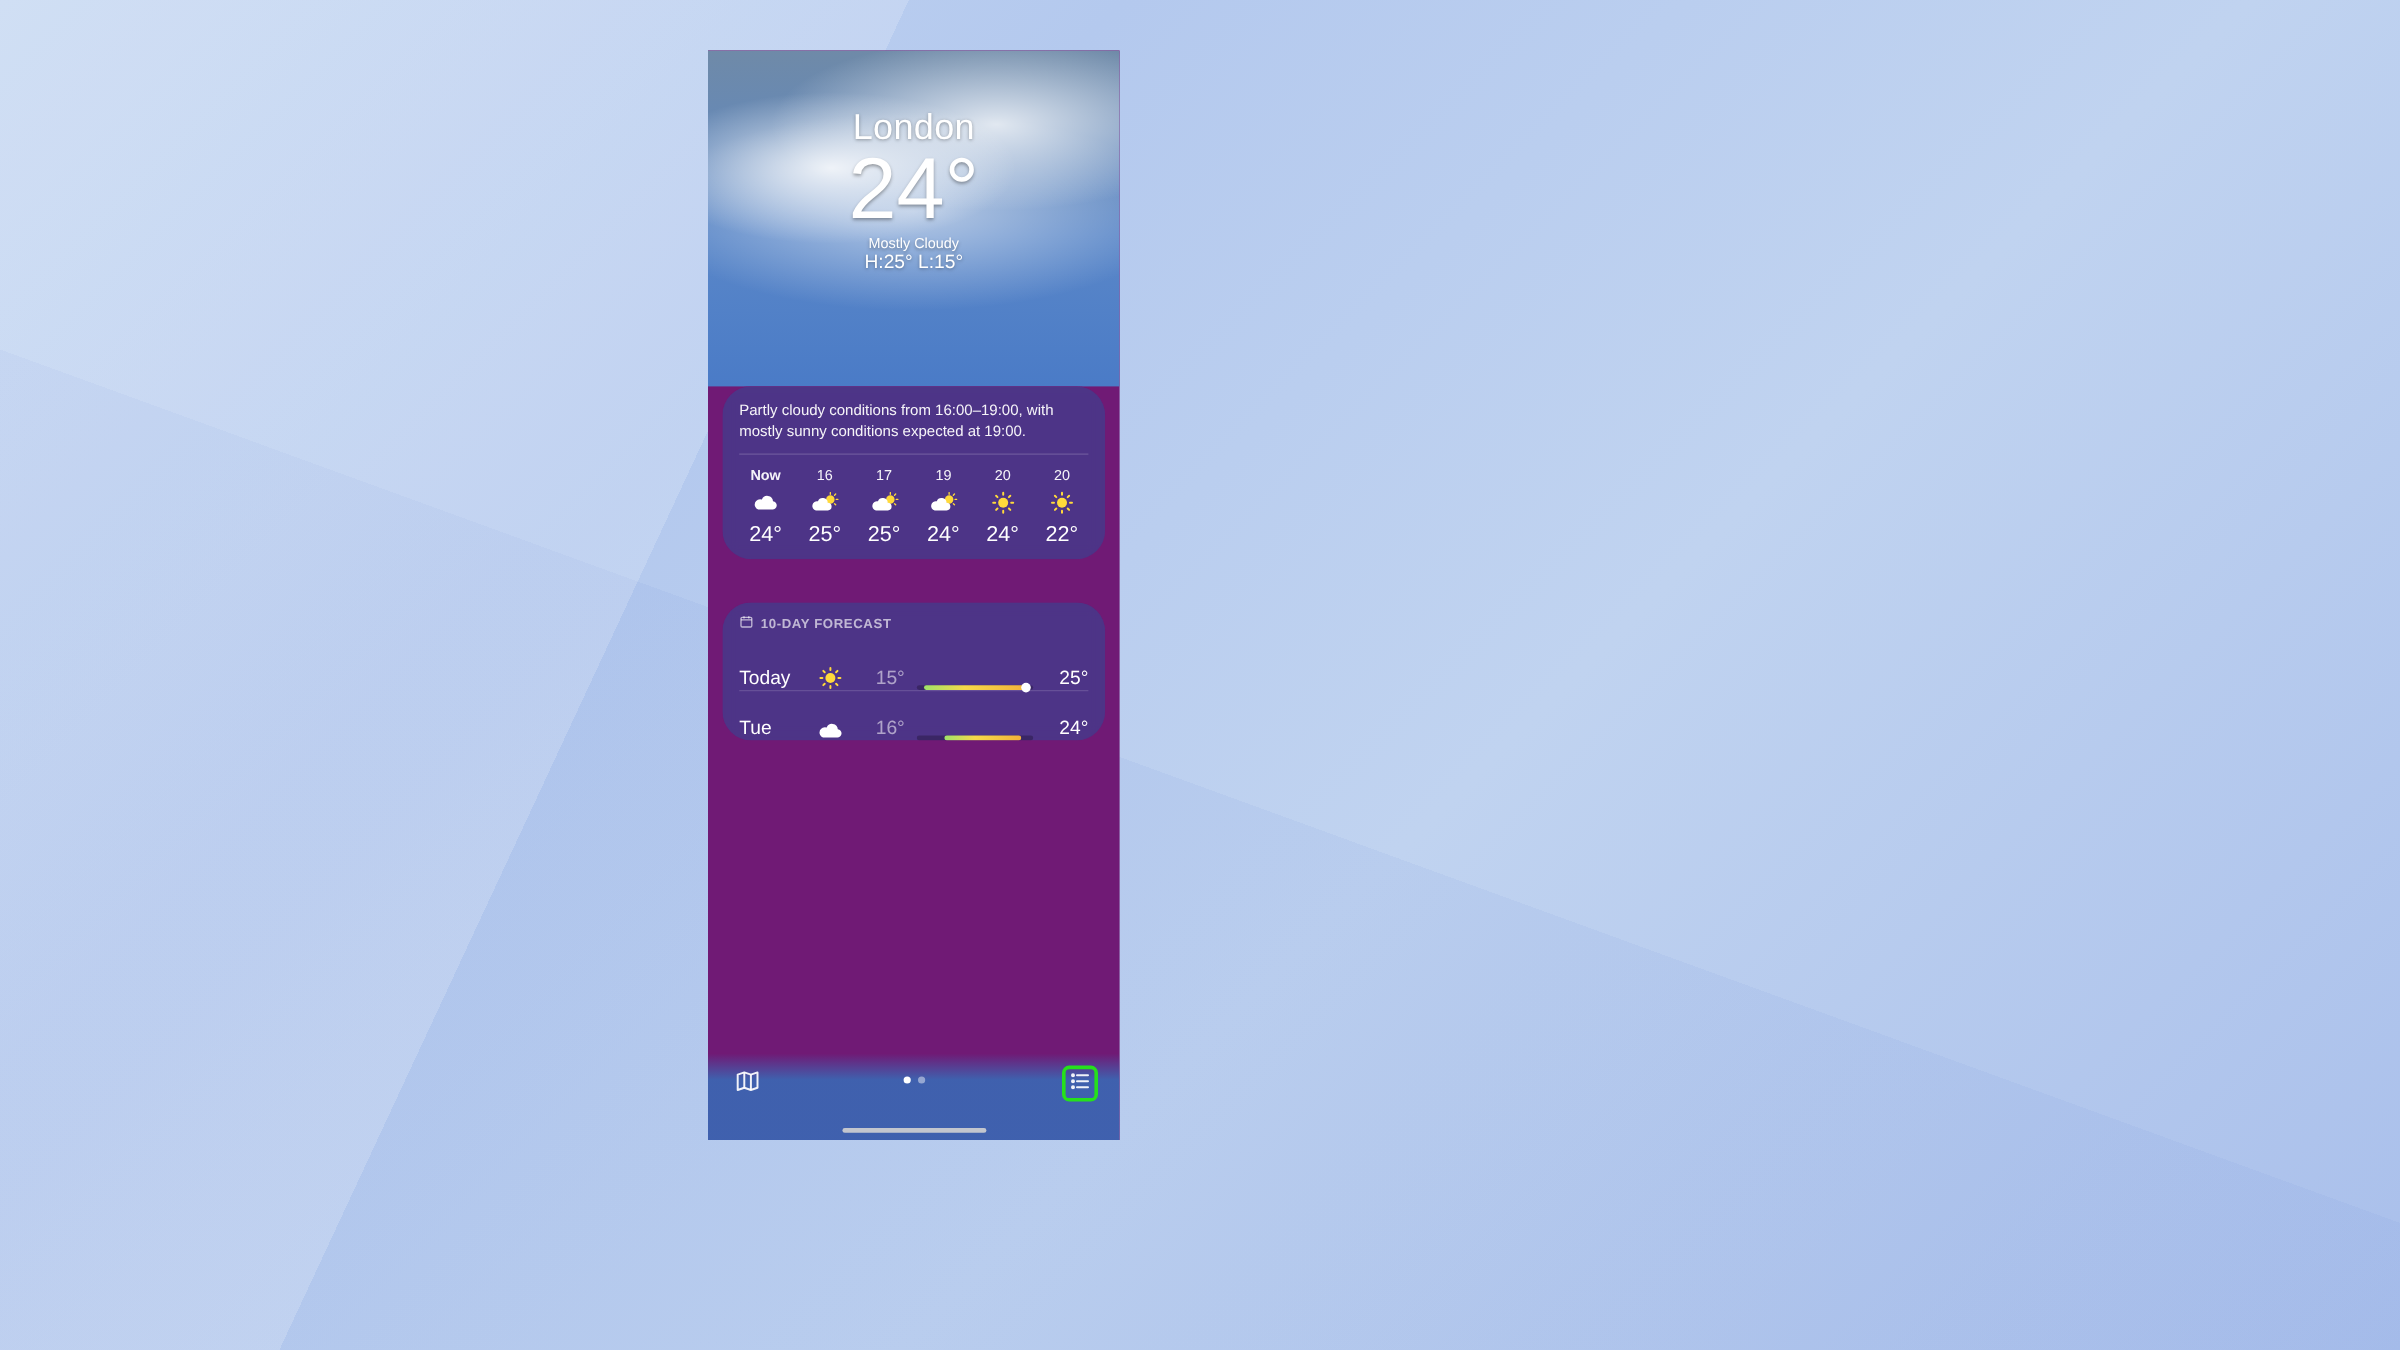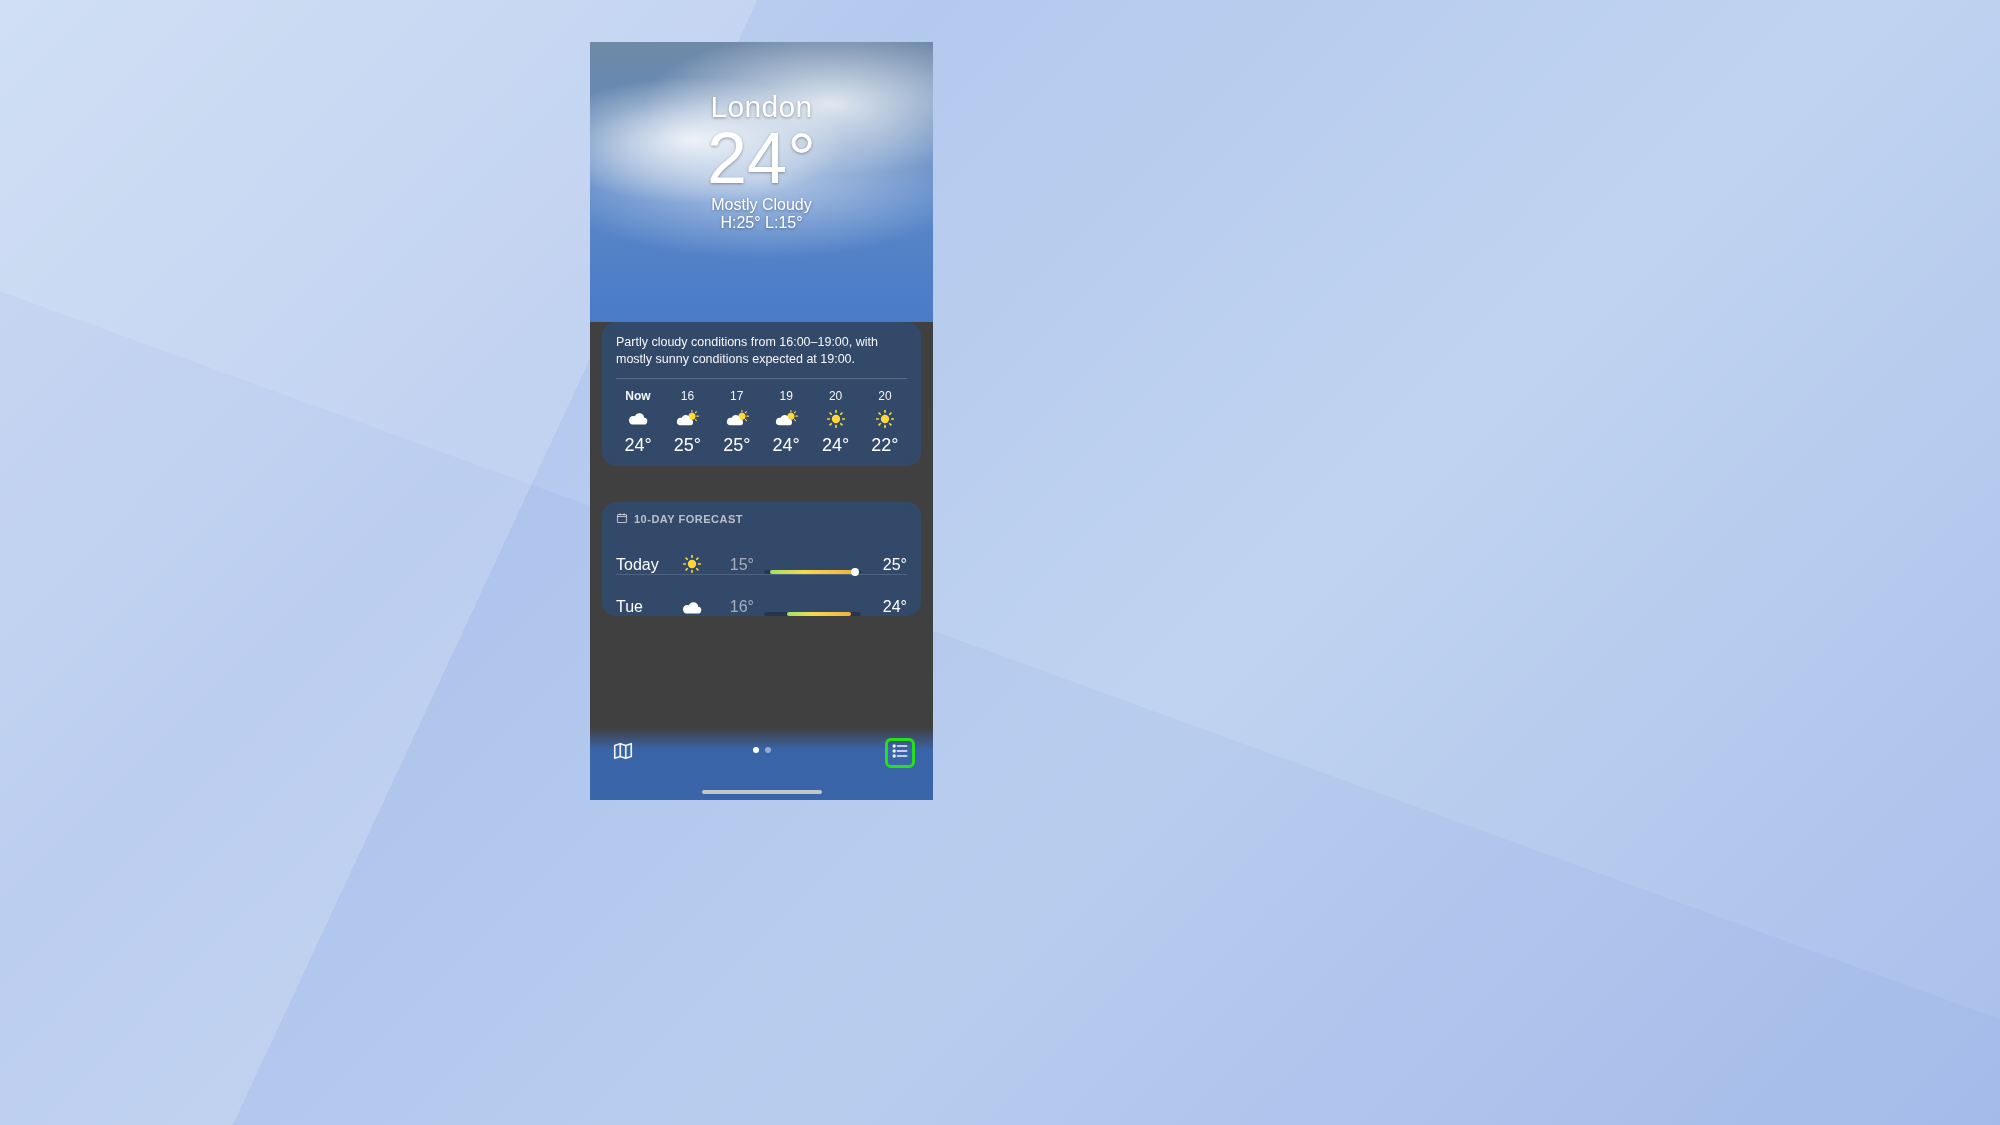--- a/index.html
+++ b/index.html
@@ -19,22 +19,22 @@
     background:
       linear-gradient(115deg, rgba(255,255,255,0.18) 0 30%, transparent 30% 100%),
       linear-gradient(200deg, transparent 0 55%, rgba(120,150,220,0.10) 55% 100%);
     pointer-events: none;
   }
   .phone {
     position: absolute;
     left: 590px;
     top: 42px;
     width: 343px;
-    height: 758px;
-    background: #404040;
+    height: 908px;
+    background: #701a75;
     overflow: hidden;
     color: #fff;
   }
   
   .sky {
     position: absolute;
     top: 0; left: 0; right: 0;
     height: 280px;
     background:
       radial-gradient(ellipse 220px 90px at 30% 35%, rgba(255,255,255,0.85), rgba(255,255,255,0) 70%),
@@ -43,28 +43,28 @@
       linear-gradient(#6f8aa8 0%, #5a87c8 55%, #4a7bc7 100%);
   }
   .header {
     position: absolute;
     top: 48px; left: 0; right: 0;
     text-align: center;
     text-shadow: 0 1px 3px rgba(0,0,0,0.35);
   }
   .city { font-size: 30px; font-weight: 400; letter-spacing: 0.3px; }
   .temp { font-size: 72px; font-weight: 200; line-height: 1; margin-top: -2px; }
-  .cond { font-size: 16px; font-weight: 500; margin-top: 2px; }
+  .cond { font-size: 12px; font-weight: 500; margin-top: 2px; }
   .hl   { font-size: 16px; font-weight: 400; }
 
   .card {
     position: absolute;
     left: 12px; right: 12px;
     background: rgba(36, 84, 158, 0.45);
-    border-radius: 14px;
+    border-radius: 24px;
     backdrop-filter: blur(6px);
   }
   .hourly-card { top: 280px; padding: 12px 14px 10px; }
   .summary {
     font-size: 12.5px;
     line-height: 1.35;
     color: rgba(255,255,255,0.95);
     padding-bottom: 10px;
     border-bottom: 1px solid rgba(255,255,255,0.18);
   }

